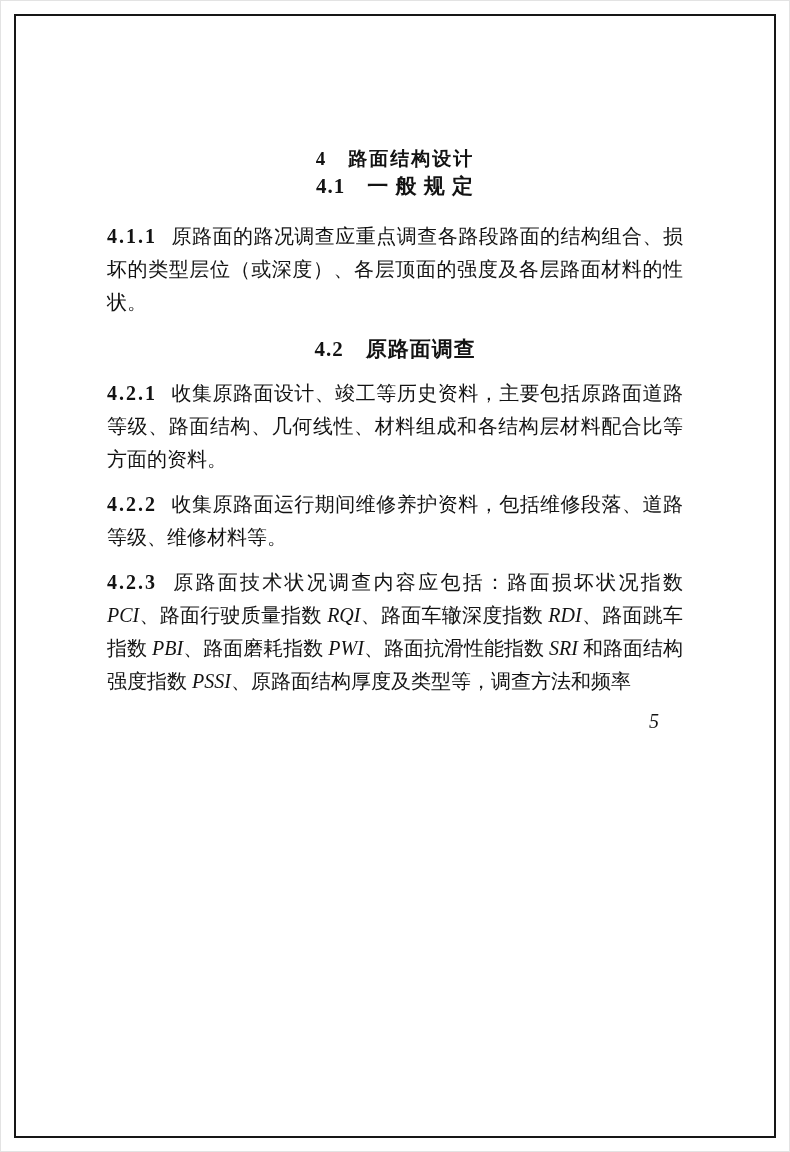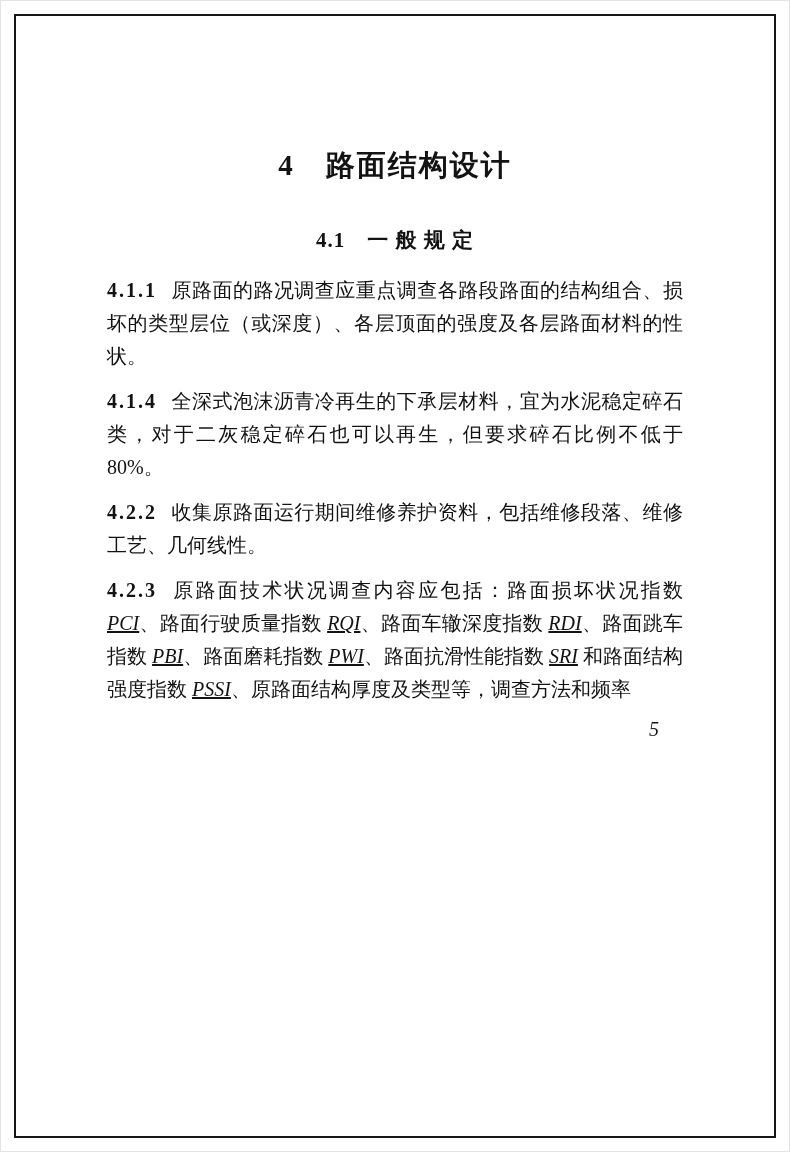--- a/index.html
+++ b/index.html
@@ -31,46 +31,46 @@
   }
   .content {
     position: absolute;
     left: 95px;
     right: 95px;
     top: 0;
   }
   .chapter {
     margin: 146px 0 0 0;
     text-align: center;
-    font-size: 29px;
+    font-size: 19px;
     font-weight: bold;
     letter-spacing: 2px;
   }
   .section-heading {
     margin: 0;
     text-align: center;
     font-size: 21px;
     font-weight: bold;
     letter-spacing: 1px;
   }
-  .sh-1 { margin-top: 40px; margin-bottom: 20px; }
+  .sh-1 { margin-bottom: 20px; }
   .sh-2 { margin-top: 16px; margin-bottom: 14px; }
   .para {
     margin: 12px;
     font-size: 20px;
     line-height: 33px;
     text-align: justify;
     text-justify: inter-ideograph;
   }
   .pnum {
     font-weight: bold;
     letter-spacing: 2px;
     margin-right: 14px;
   }
-  .para i { font-style: italic; text-decoration: underline; }
+  .para i { font-style: italic; }
   .page-number {
     margin-top: 10px;
     padding-right: 36px;
     text-align: right;
     font-size: 20px;
     font-style: italic;
   }
 </style>
 </head>
 <body>
@@ -81,24 +81,25 @@
   <div class="content">
 
     <h1 class="chapter">4　路面结构设计</h1>
 
     <h2 class="section-heading sh-1">4.1　一 般 规 定</h2>
 
     <p class="para"><b class="pnum">4.1.1</b><span>原路面的路况调查应重点调查各路段路面的结构组合、损坏的类型层位（或深度）、各层顶面的强度及各层路面材料的性状。</span></p>
 
 
 
-    <p class="para"><b class="pnum">4.1.4</b><span>全深式泡沫沥青冷再生的下承层材料，宜为水泥稳定碎石类，对于二灰稳定碎石也可以再生，但要求碎石比例不低于80%。</span></p>
 
+    <h2 class="section-heading sh-2">4.2　原路面调查</h2>
 
+    <p class="para"><b class="pnum">4.2.1</b><span>收集原路面设计、竣工等历史资料，主要包括原路面道路等级、路面结构、几何线性、材料组成和各结构层材料配合比等方面的资料。</span></p>
 
-    <p class="para"><b class="pnum">4.2.2</b><span>收集原路面运行期间维修养护资料，包括维修段落、维修工艺、几何线性。</span></p>
+    <p class="para"><b class="pnum">4.2.2</b><span>收集原路面运行期间维修养护资料，包括维修段落、道路等级、维修材料等。</span></p>
 
     <p class="para"><b class="pnum">4.2.3</b><span>原路面技术状况调查内容应包括：路面损坏状况指数 <i>PCI</i>、路面行驶质量指数 <i>RQI</i>、路面车辙深度指数 <i>RDI</i>、路面跳车指数 <i>PBI</i>、路面磨耗指数 <i>PWI</i>、路面抗滑性能指数 <i>SRI</i> 和路面结构强度指数 <i>PSSI</i>、原路面结构厚度及类型等，调查方法和频率</span></p>
 
     <div class="page-number">5</div>
 
   </div>
 </div>
 
 </body></html>

